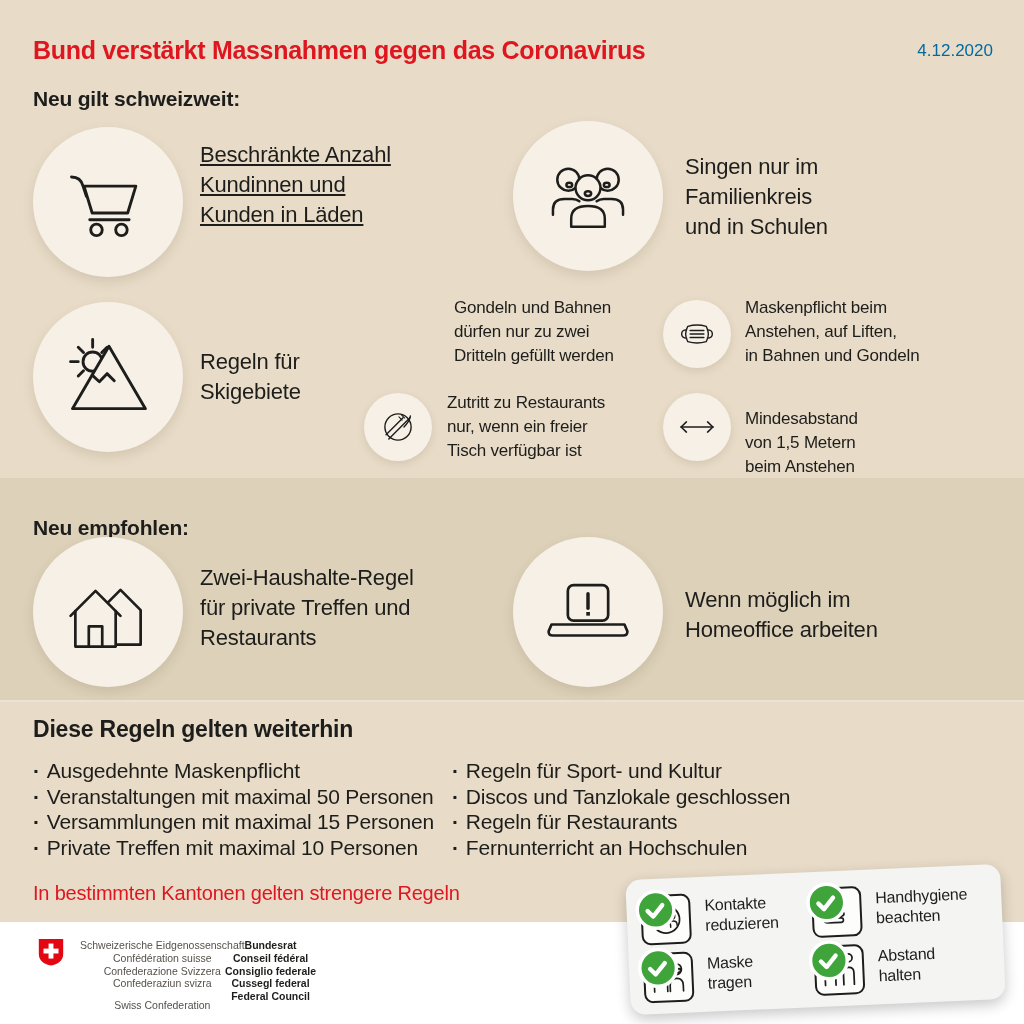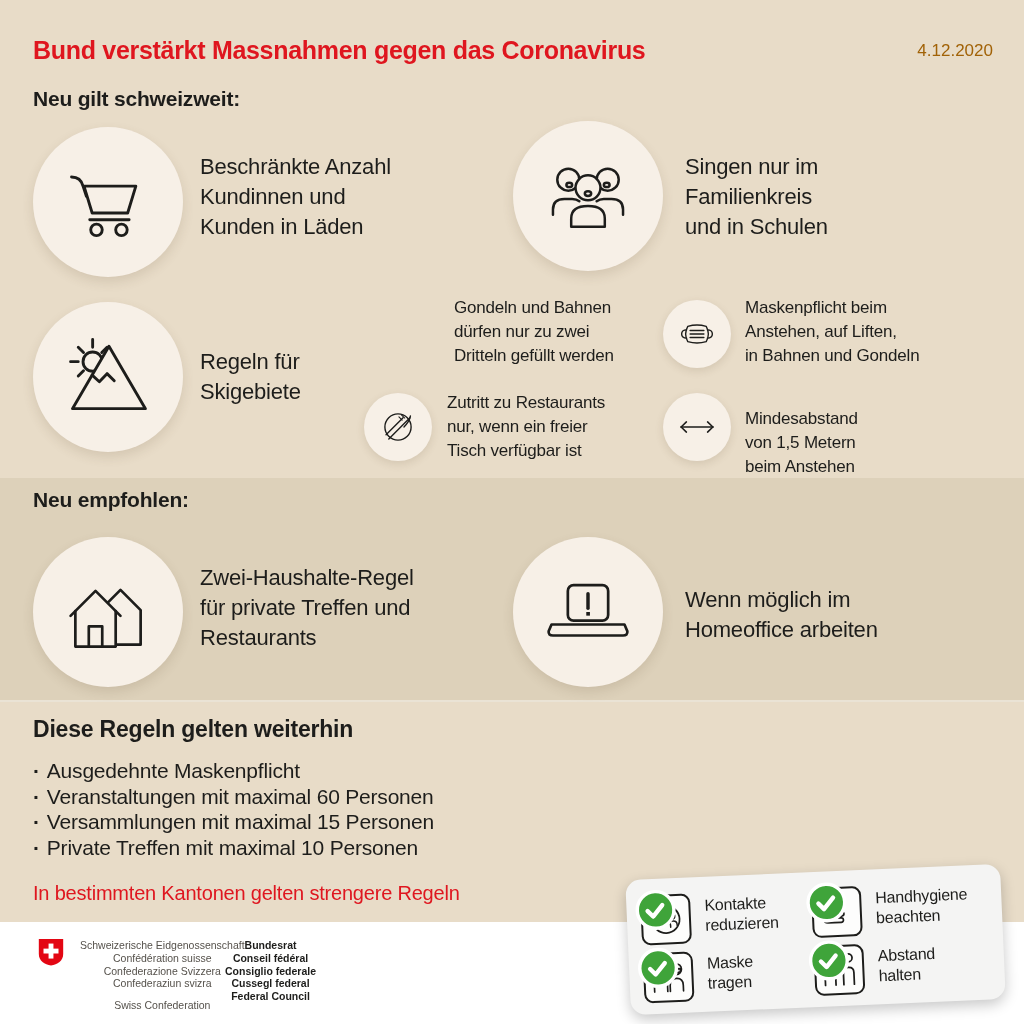--- a/index.html
+++ b/index.html
@@ -1,21 +1,21 @@
 <!DOCTYPE html>
 <html><head>
 <meta charset="utf-8">
 <style>
   html,body{margin:0;padding:0;}
   body{width:1024px;height:1024px;font-family:"Liberation Sans",sans-serif;color:#1d1d1b;}
   .poster{position:relative;width:1024px;height:1024px;background:#e8dcc8;overflow:hidden;}
   .abs{position:absolute;}
   
   .title{font-size:25px;font-weight:700;color:#df161f;letter-spacing:-0.3px;}
-  .date{font-size:17px;color:#a16207;}
+  .date{font-size:17px;color:#0369a1;}
   .sec-heading{font-size:21px;font-weight:700;letter-spacing:-0.2px;}
   .sec3-heading{font-size:23px;font-weight:700;letter-spacing:-0.2px;}
   
   .circle-big{width:150px;height:150px;border-radius:50%;background:#f7f0e7;
     box-shadow:0 5px 12px rgba(90,70,40,.14);display:flex;align-items:center;justify-content:center;}
   .circle-small{width:68px;height:68px;border-radius:50%;background:#f7f0e7;
     box-shadow:0 3px 8px rgba(90,70,40,.14);display:flex;align-items:center;justify-content:center;}
   .circle-big svg{width:96px;height:96px;}
   .circle-small svg{width:46px;height:46px;}
   
@@ -57,21 +57,21 @@
     <svg viewBox="0 0 100 100">
         <g class="ink-stroke" stroke-width="3" stroke-linecap="round" stroke-linejoin="round">
       <path d="M12 24 c7 0 10.5 3.5 12 9.5 L27.5 44"></path>
       <path d="M25 33.5 H79 L70.5 61.5 H33.5 Z"></path>
       <path d="M31 68.5 H72"></path>
       <circle cx="38" cy="79" r="6"></circle>
           <circle cx="64" cy="79" r="6"></circle>
     </g>
       </svg>
   </div>
-  <div class="abs txt-big" style="left:200px;top:152px;">Beschränkte Anzahl
+  <div class="abs txt-big" style="left:200px;top:140px;text-decoration:underline;">Beschränkte Anzahl
 Kundinnen und
 Kunden in Läden</div>
 
   <div class="abs circle-big" style="left:513px;top:121px;">
     <svg viewBox="0 0 100 100">
         <g class="ink-stroke" stroke-width="2.6" stroke-linecap="round" stroke-linejoin="round">
       <circle cx="29.5" cy="33" r="11.5"></circle>
           <ellipse cx="30.5" cy="38.5" rx="3" ry="2.2"></ellipse>
       <circle cx="70.5" cy="33" r="11.5"></circle>
           <ellipse cx="69.5" cy="38.5" rx="3" ry="2.2"></ellipse>
@@ -140,21 +140,21 @@
       <path d="M27 39 L15.5 50 L27 61"></path>
       <path d="M73 39 L84.5 50 L73 61"></path>
     </g>
       </svg>
   </div>
   <div class="abs txt-small" style="left:745px;top:407px;">Mindesabstand
 von 1,5 Metern
 beim Anstehen</div>
 
   <div class="band"></div>
-  <div class="abs sec-heading" style="left:33px;top:488px;">Neu empfohlen:</div>
+  <div class="abs sec-heading" style="left:33px;top:516px;">Neu empfohlen:</div>
 
   <div class="abs circle-big" style="left:33px;top:537px;">
     <svg viewBox="0 0 100 100">
         <g class="ink-stroke" stroke-width="2.8" stroke-linecap="round" stroke-linejoin="round">
       <path d="M42 84 V48 L63 27 L84 48 V84 H58" fill="#f7f0e7"></path>
       <path d="M16 50 V86 H58 V50 L37 29 Z" fill="#f7f0e7" stroke="none"></path>
       <path d="M16 49 V86 H58 V49"></path>
       <path d="M11 54 L37 28 L63 54"></path>
       <path d="M30 86 V65 H44 V86"></path>
     </g>
@@ -173,23 +173,29 @@
       <path d="M12 63 H88 L91 70 Q91.5 74.5 86.5 74.5 H13.5 Q8.5 74.5 9 70 Z"></path>
     </g>
       </svg>
   </div>
   <div class="abs txt-big" style="left:685px;top:585px;">Wenn möglich im
 Homeoffice arbeiten</div>
 
   <div class="abs sec3-heading" style="left:33px;top:716px;">Diese Regeln gelten weiterhin</div>
   <ul class="abs bullets" style="left:33px;top:758px;">
     <li>Ausgedehnte Maskenpflicht</li>
-    <li>Veranstaltungen mit maximal 60 Personen</li>
+    <li>Veranstaltungen mit maximal 50 Personen</li>
     <li>Versammlungen mit maximal 15 Personen</li>
     <li>Private Treffen mit maximal 10 Personen</li>
+  </ul>
+  <ul class="abs bullets" style="left:452px;top:758px;">
+    <li>Regeln für Sport- und Kultur</li>
+    <li>Discos und Tanzlokale geschlossen</li>
+    <li>Regeln für Restaurants</li>
+    <li>Fernunterricht an Hochschulen</li>
   </ul>
   <div class="abs note-red" style="left:33px;top:882px;">In bestimmten Kantonen gelten strengere Regeln</div>
 
   <div class="footer">
     <div class="abs" style="left:36px;top:15px;width:30px;height:30px;">
       <svg viewBox="0 0 32 32" width="30" height="30">
         <path d="M3 2 H29 V18 C29 25.5 22.8 29 16 30.5 C9.2 29 3 25.5 3 18 Z" fill="#e30613"></path>
         <rect x="13.4" y="7" width="5.2" height="16" fill="#ffffff"></rect>
         <rect x="8" y="12.4" width="16" height="5.2" fill="#ffffff"></rect>
       </svg>

